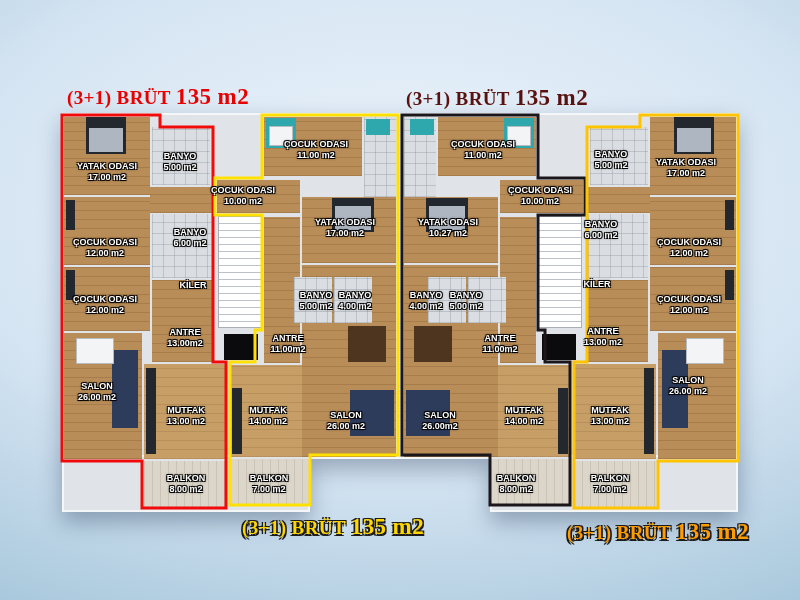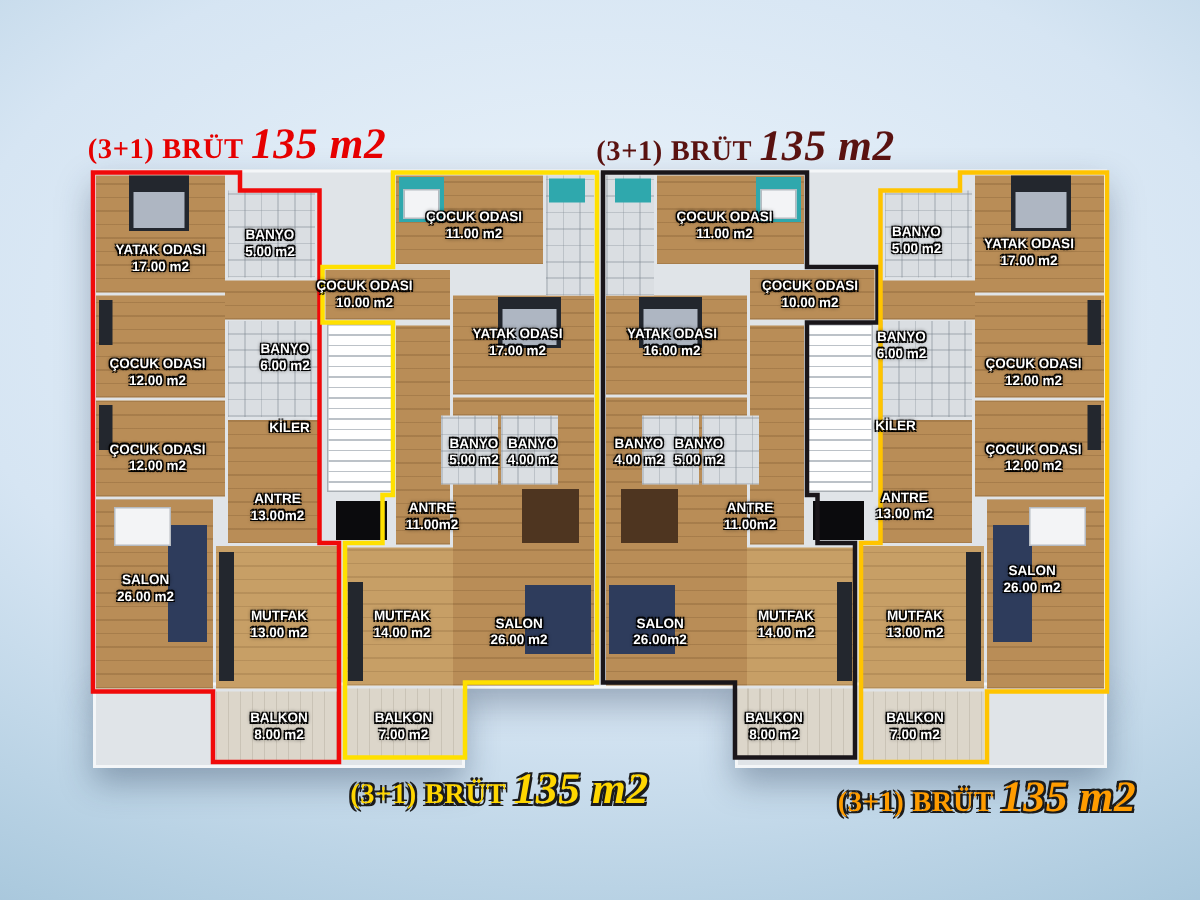--- a/index.html
+++ b/index.html
@@ -24,21 +24,21 @@
   .f-white{ background:#f3f4f6; border:1px solid #b6bbc1; }
   svg.outlines { position:absolute; left:0; top:0; z-index:20; pointer-events:none; }
   .room-label { position:absolute; transform:translate(-50%,-50%); z-index:30;
     color:#fff; font-weight:700; font-size:9px; line-height:1.18; text-align:center; white-space:nowrap;
     text-shadow:-1px -1px 0 rgba(0,0,0,.95), 1px -1px 0 rgba(0,0,0,.95),
                 -1px 1px 0 rgba(0,0,0,.95), 1px 1px 0 rgba(0,0,0,.95), 0 0 3px #000; }
   .room-label span { display:block; }
   .unit-label { position:absolute; transform:translate(-50%,-50%); z-index:40;
     font-family:"Liberation Serif", serif; font-weight:700; font-size:19px;
     white-space:nowrap; letter-spacing:.4px; }
-  .unit-label .big { font-size:29px;font-style:italic; }
+  .unit-label .big { font-size:23px; }
   .unit-label.outlined { text-shadow:-1.5px -1.5px 0 #1b1b1b, 1.5px -1.5px 0 #1b1b1b,
                                     -1.5px 1.5px 0 #1b1b1b, 1.5px 1.5px 0 #1b1b1b; }
 </style>
 </head>
 <body>
 
 <div class="stage">
 
   <div class="base" style="left:62px;top:113px;width:676px;height:346px"></div>
   <div class="base" style="left:62px;top:455px;width:248px;height:57px"></div>
@@ -211,21 +211,21 @@
   <div class="room-label" style="left:483px;top:150px">
     <span>ÇOCUK ODASI</span>
       <span>11.00 m2</span>
     </div>
   <div class="room-label" style="left:540px;top:196px">
     <span>ÇOCUK ODASI</span>
       <span>10.00 m2</span>
     </div>
   <div class="room-label" style="left:448px;top:228px">
     <span>YATAK ODASI</span>
-      <span>16.00 m2</span>
+      <span>10.27 m2</span>
     </div>
   <div class="room-label" style="left:426px;top:301px">
     <span>BANYO</span>
       <span>4.00 m2</span>
     </div>
   <div class="room-label" style="left:466px;top:301px">
     <span>BANYO</span>
       <span>5.00 m2</span>
     </div>
   <div class="room-label" style="left:500px;top:344px">

